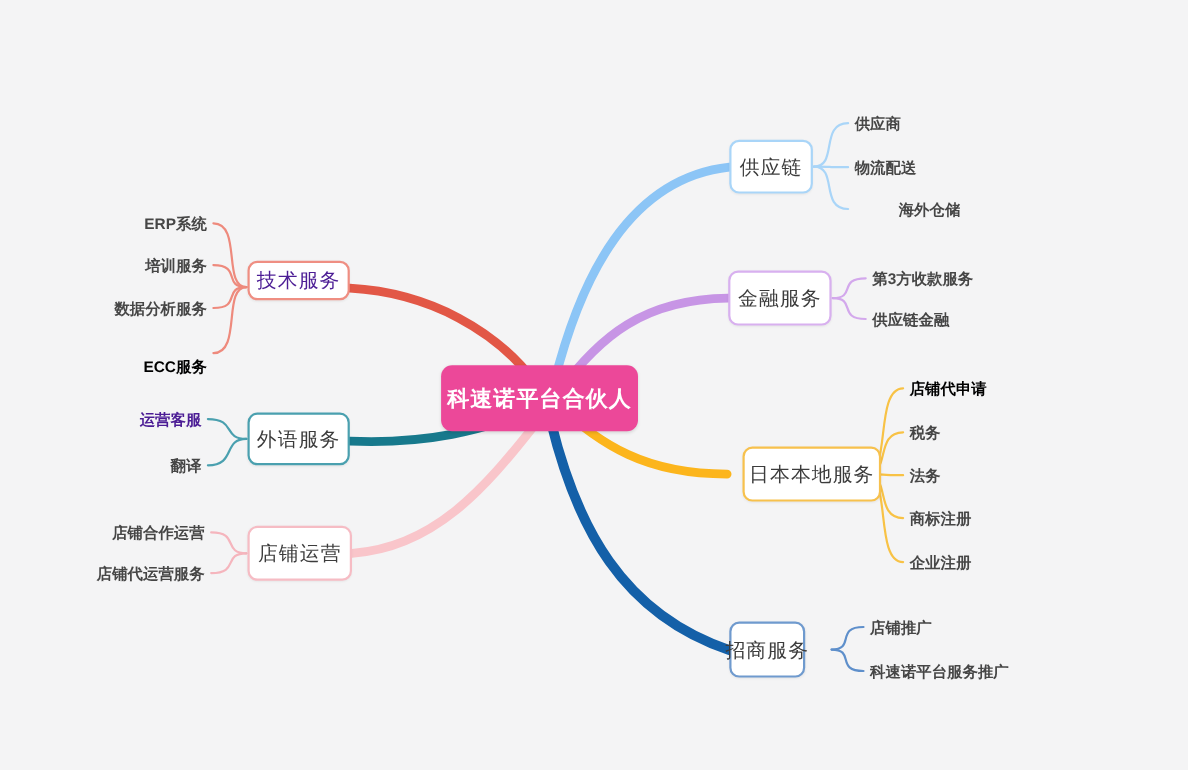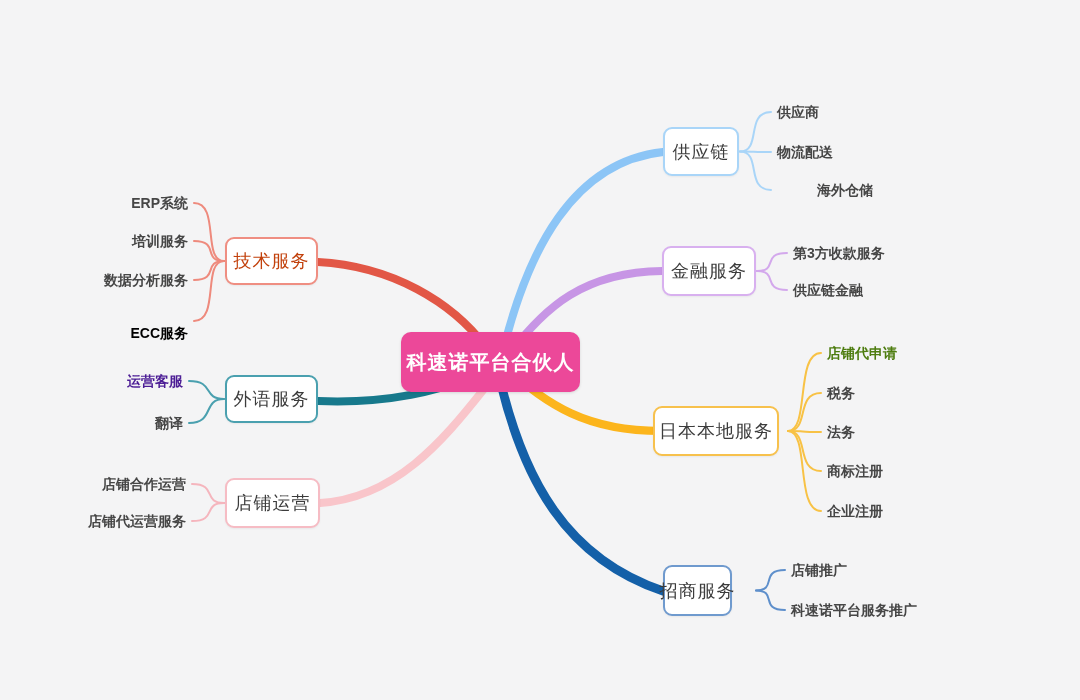--- a/index.html
+++ b/index.html
@@ -65,30 +65,30 @@
     </svg>
   <div id="nodes">
     <div class="root-topic" id="rootTopic" style="left: 401px; top: 332px; width: 179px; height: 60px; background: #ec4899; color: rgb(255, 255, 255);">科速诺平台合伙人</div>
   <div class="topic" style="left: 663px; top: 127px; width: 76px; height: 49px; border-color: rgb(169, 213, 248); color: rgb(60, 60, 60);">供应链</div>
       <div class="child-topic" style="top: 103px; left: 777px; color: rgb(70, 70, 70);">供应商</div>
       <div class="child-topic" style="top: 143px; left: 777px; color: rgb(70, 70, 70);">物流配送</div>
       <div class="child-topic" style="top: 181px; left: 777px; color: rgb(70, 70, 70); margin-left: 40px;">海外仓储</div>
       <div class="topic" style="left: 662px; top: 246px; width: 94px; height: 50px; border-color: rgb(216, 176, 239); color: rgb(60, 60, 60);">金融服务</div>
       <div class="child-topic" style="top: 244px; left: 793px; color: rgb(70, 70, 70);">第3方收款服务</div>
       <div class="child-topic" style="top: 281px; left: 793px; color: rgb(70, 70, 70);">供应链金融</div>
-      <div class="topic" style="left: 653px; top: 406px; width: 126px; height: 50px; border-color: rgb(247, 193, 77); color: rgb(60, 60, 60);">日本本地服务</div>
-      <div class="child-topic" style="top: 344px; left: 827px; color: #4d7c0f;">店铺代申请</div>
+      <div class="topic" style="left: 675px; top: 406px; width: 126px; height: 50px; border-color: rgb(247, 193, 77); color: rgb(60, 60, 60);">日本本地服务</div>
+      <div class="child-topic" style="top: 344px; left: 827px; color: #000000;">店铺代申请</div>
       <div class="child-topic" style="top: 384px; left: 827px; color: rgb(70, 70, 70);">税务</div>
       <div class="child-topic" style="top: 423px; left: 827px; color: rgb(70, 70, 70);">法务</div>
       <div class="child-topic" style="top: 462px; left: 827px; color: rgb(70, 70, 70);">商标注册</div>
       <div class="child-topic" style="top: 502px; left: 827px; color: rgb(70, 70, 70);">企业注册</div>
       <div class="topic" style="left: 663px; top: 565px; width: 69px; height: 51px; border-color: rgb(111, 154, 206); color: rgb(60, 60, 60);">招商服务</div>
       <div class="child-topic" style="top: 561px; left: 791px; color: rgb(70, 70, 70);">店铺推广</div>
       <div class="child-topic" style="top: 601px; left: 791px; color: rgb(70, 70, 70);">科速诺平台服务推广</div>
-      <div class="topic" style="left: 225px; top: 237px; width: 93px; height: 48px; border-color: rgb(239, 142, 130); color: #c2410c;">技术服务</div>
+      <div class="topic" style="left: 225px; top: 237px; width: 93px; height: 36px; border-color: rgb(239, 142, 130); color: #4c1d95;">技术服务</div>
       <div class="child-topic left" style="top: 194px; right: 892px; color: rgb(70, 70, 70);">ERP系统</div>
       <div class="child-topic left" style="top: 232px; right: 892px; color: rgb(70, 70, 70);">培训服务</div>
       <div class="child-topic left" style="top: 271px; right: 892px; color: rgb(70, 70, 70);">数据分析服务</div>
       <div class="child-topic left" style="top: 312px; right: 892px; color: #000000; margin-top: 12px;">ECC服务</div>
       <div class="topic" style="left: 225px; top: 375px; width: 93px; height: 48px; border-color: rgb(74, 160, 175); color: rgb(60, 60, 60);">外语服务</div>
       <div class="child-topic left" style="top: 372px; right: 897px; color: #4c1d95;">运营客服</div>
       <div class="child-topic left" style="top: 414px; right: 897px; color: rgb(70, 70, 70);">翻译</div>
       <div class="topic" style="left: 225px; top: 478px; width: 95px; height: 50px; border-color: rgb(246, 188, 196); color: rgb(60, 60, 60);">店铺运营</div>
       <div class="child-topic left" style="top: 475px; right: 894px; color: rgb(70, 70, 70);">店铺合作运营</div>
       <div class="child-topic left" style="top: 512px; right: 894px; color: rgb(70, 70, 70);">店铺代运营服务</div>

